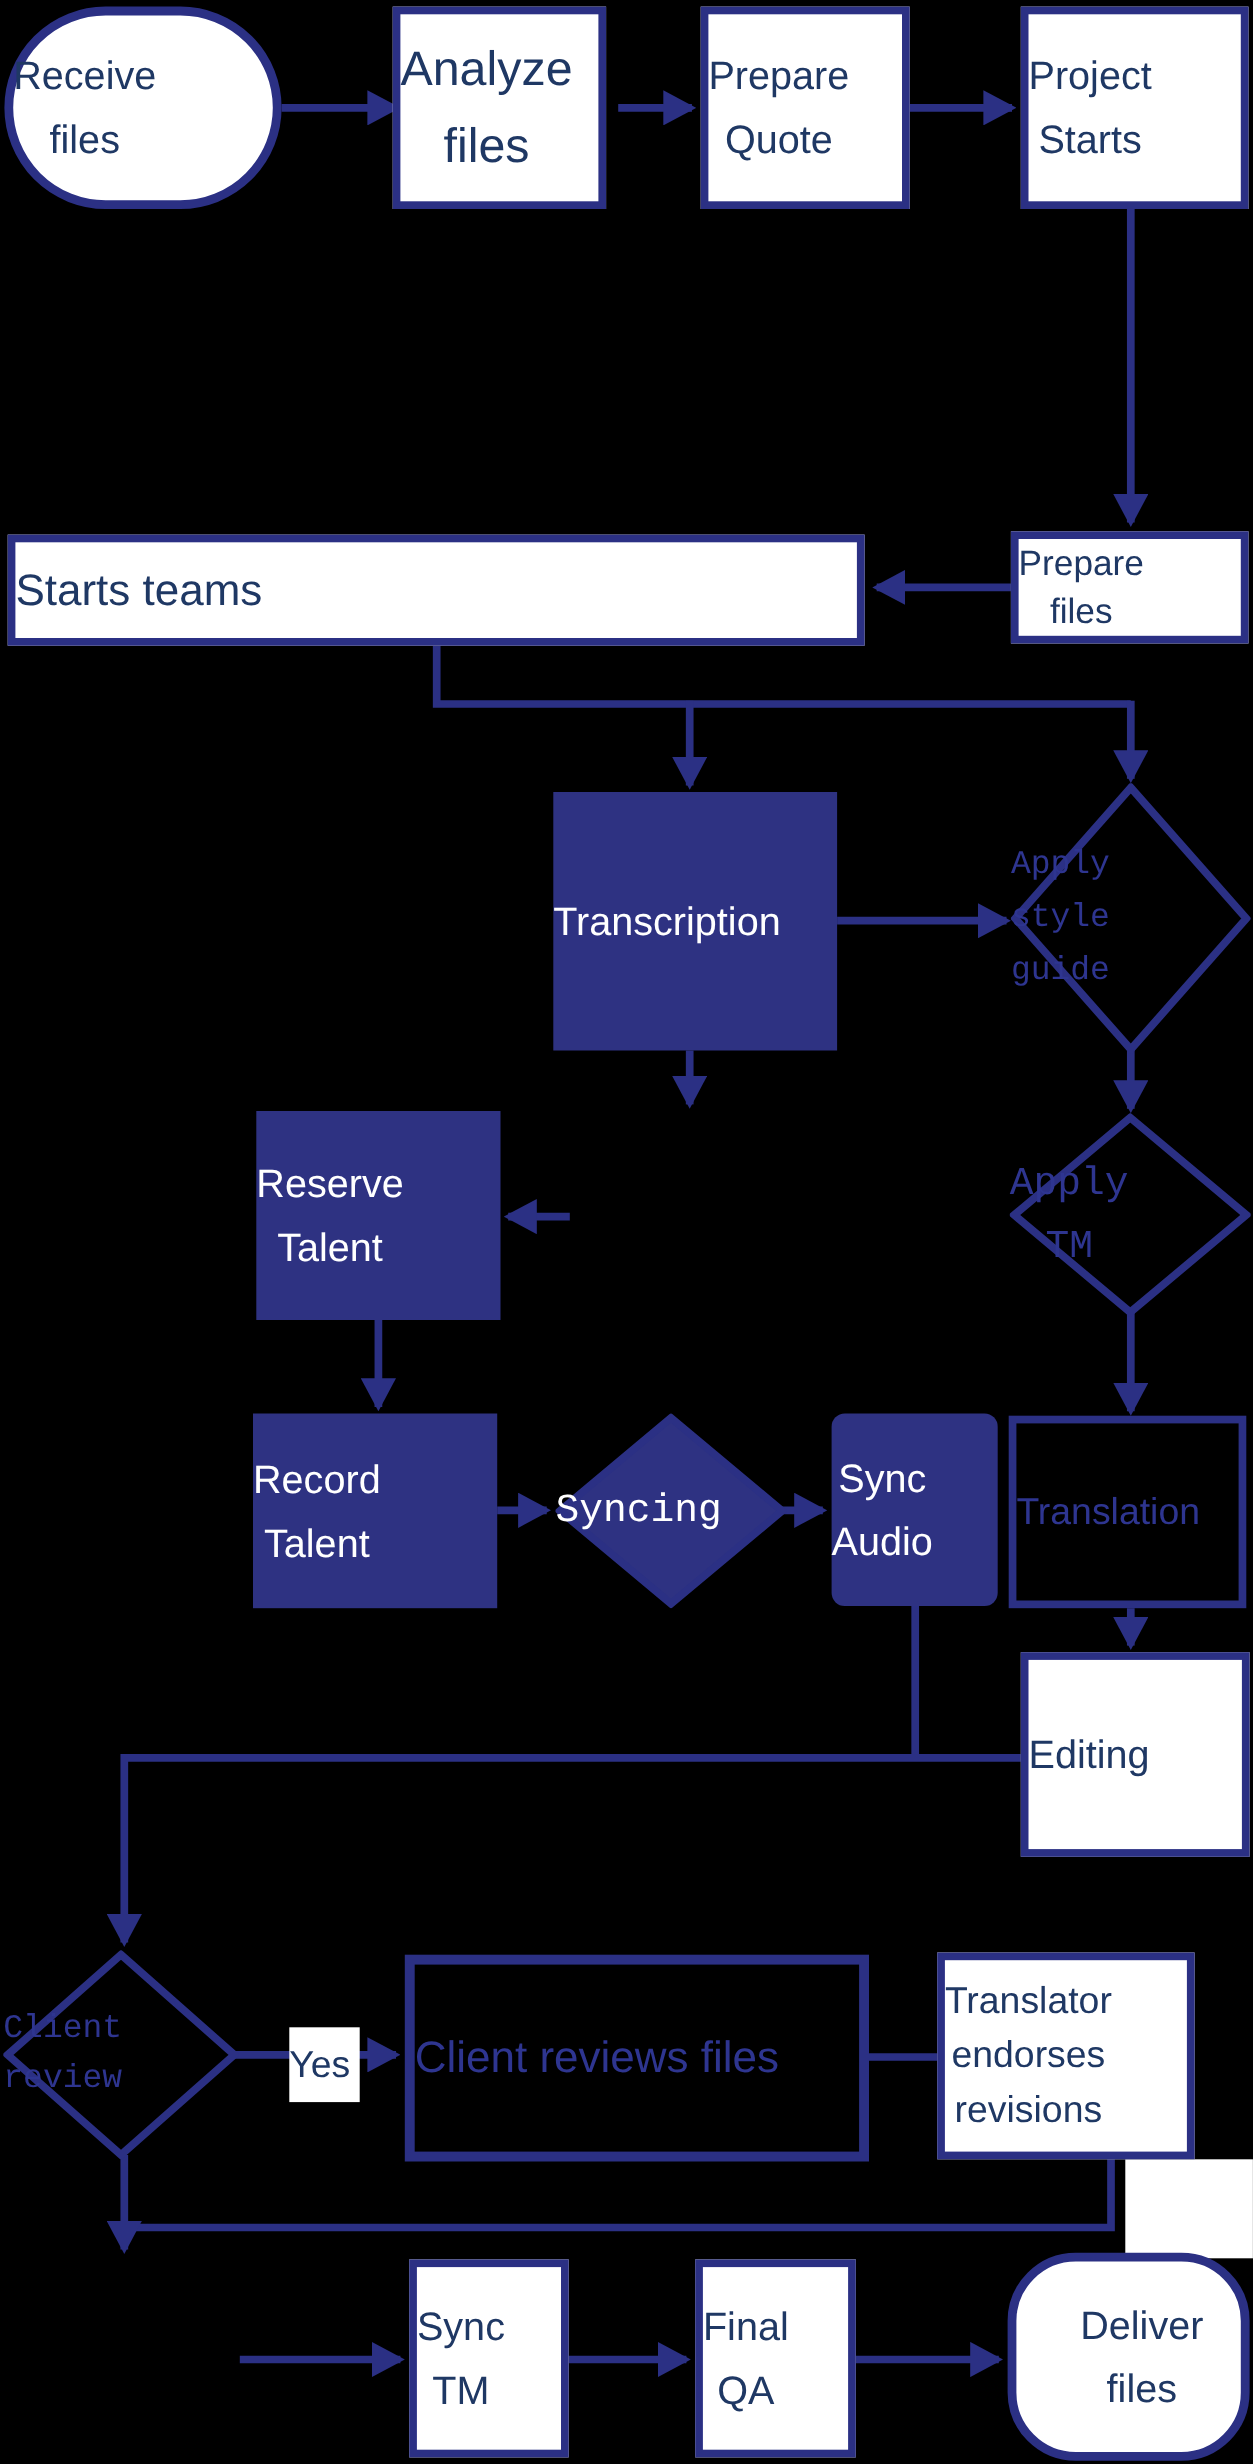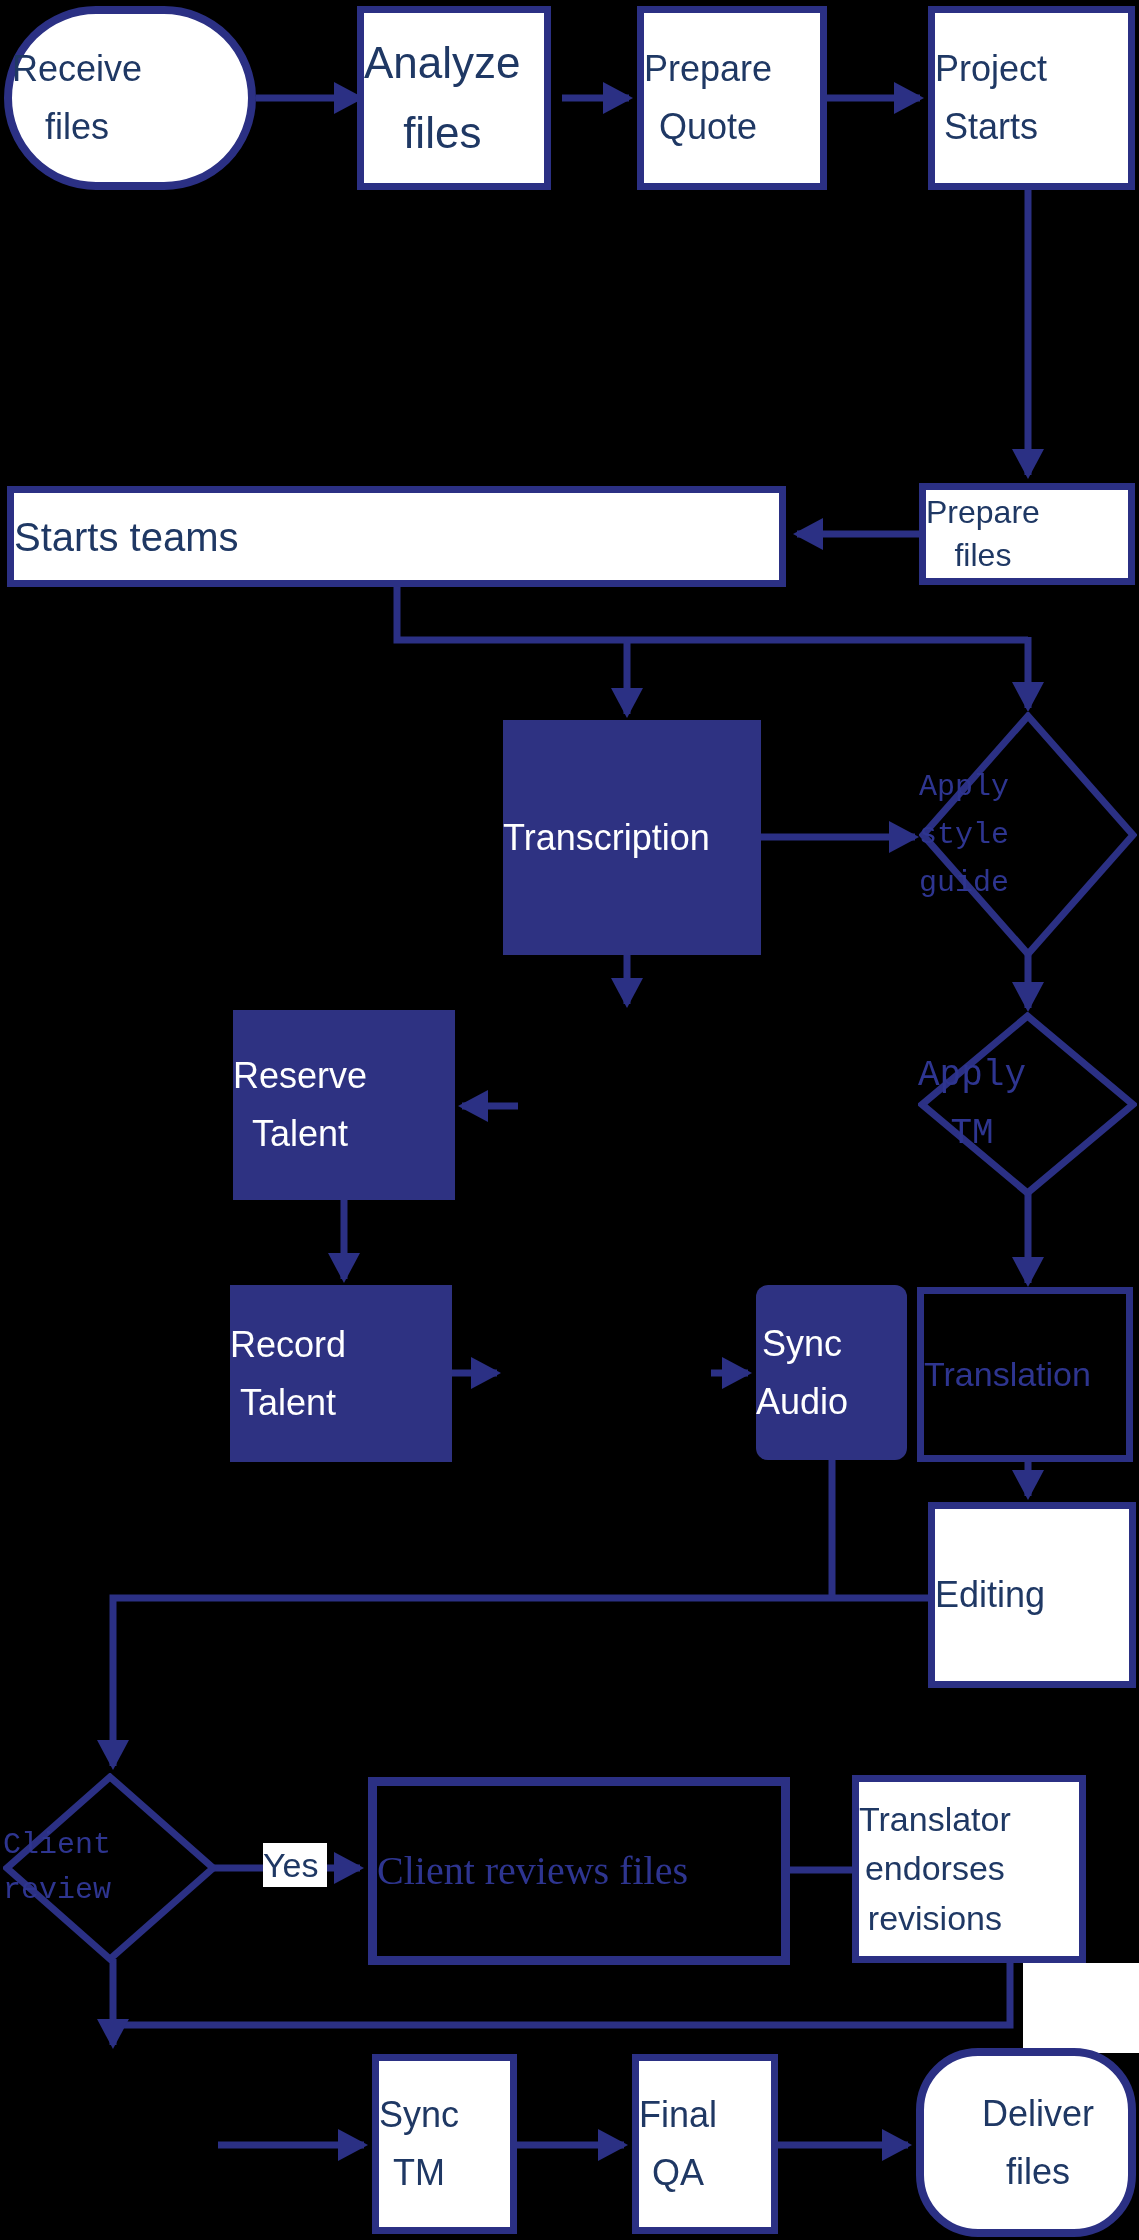--- a/index.html
+++ b/index.html
@@ -14,21 +14,21 @@
   #connectors .arrowhead { fill:var(--line,#2B3084); stroke:none; }
 
   .node {
     position:absolute; z-index:2; box-sizing:border-box;
     display:flex; align-items:center; justify-content:flex-start;
     text-align:center; white-space:pre-line; line-height:1.6;
   }
   .box-white  { background:var(--white,#fff); border:7px solid var(--line,#2B3084); color:var(--text-on-white,#1F3864); }
   .box-open   { background:transparent;       border:7px solid var(--line,#2B3084); color:var(--text-on-black,#2E3590); }
   .box-dark   { background:var(--dark-fill,#2E3282); border:none; color:var(--text-on-dark,#fff); }
-  .thick      { border-width:9px;font-family:Liberation Serif, serif; }
+  .thick      { border-width:9px; }
   .rounded    { border-radius:12px; }
   .stadium-lg { border-radius:93px; border-width:8px; }
   .stadium-sm { border-radius:62px; border-width:8px;padding-left:24px; }
 
   .diamond { background:transparent; border:none;font-family:Liberation Mono, monospace; }
   .diamond > svg { position:absolute; left:0; top:0; }
   .diamond .d-shape-open   { fill:none; stroke:var(--line,#2B3084); stroke-width:7; }
   .diamond .d-shape-filled { fill:var(--dark-fill,#2E3282); stroke:var(--line,#2B3084); stroke-width:7; }
   .diamond .lbl { position:relative; z-index:1; }
   .d-open-text   { color:var(--text-on-black,#2E3590); }
@@ -124,40 +124,46 @@
       <polygon class="d-shape-open" points="109.5,4 215,92.5 109.5,181 4,92.5"></polygon>
     </svg>
     <span class="lbl">Apply
 TM</span>
   </div>
 
   <div class="node box-dark" style="left:230px;top:1285px;width:222px;height:177px;font-size:36px">
     <span>Record
 Talent</span>
   </div>
+  <div class="node diamond d-filled-text" style="left:505px;top:1285px;width:210px;height:177px;font-size:36px">
+    <svg width="210" height="177">
+      <polygon class="d-shape-filled" points="105,4 206,88.5 105,173 4,88.5"></polygon>
+    </svg>
+    <span class="lbl">Syncing</span>
+  </div>
   <div class="node box-dark rounded" style="left:756px;top:1285px;width:151px;height:175px;font-size:36px">
     <span>Sync
 Audio</span>
   </div>
   <div class="node box-open" style="left:917px;top:1287px;width:216px;height:175px;font-size:34px">
     <span>Translation</span>
   </div>
 
   <div class="node box-white" style="left:928px;top:1502px;width:208px;height:186px;font-size:36px">
     <span>Editing</span>
   </div>
 
   <div class="node diamond d-open-text" style="left:3px;top:1773px;width:214px;height:190px;font-size:30px;line-height:1.5">
     <svg width="214" height="190">
       <polygon class="d-shape-open" points="107,4 210,95 107,186 4,95"></polygon>
     </svg>
     <span class="lbl">Client
 review</span>
   </div>
-  <div class="node edge-label" style="left:263px;top:1843px;width:64px;height:44px;font-size:34px">
+  <div class="node edge-label" style="left:263px;top:1843px;width:64px;height:68px;font-size:34px">
     <span>Yes</span>
   </div>
   <div class="node box-open thick" style="left:368px;top:1777px;width:422px;height:188px;font-size:40px">
     <span>Client reviews files</span>
   </div>
   <div class="node box-white" style="left:852px;top:1775px;width:234px;height:188px;font-size:34px;line-height:1.45">
     <span>Translator
 endorses
 revisions</span>
   </div>

